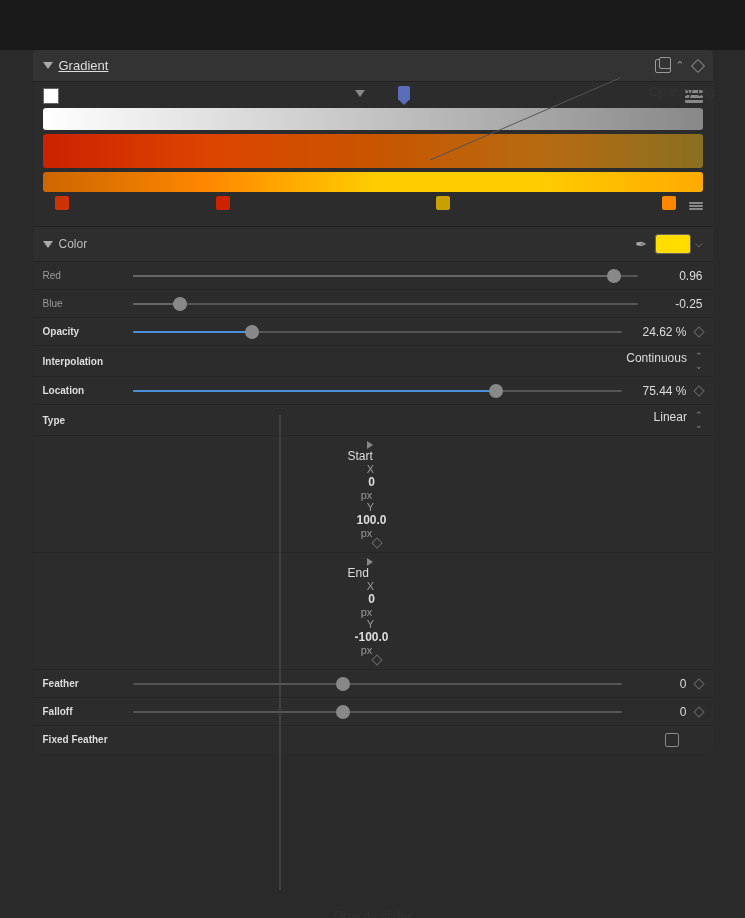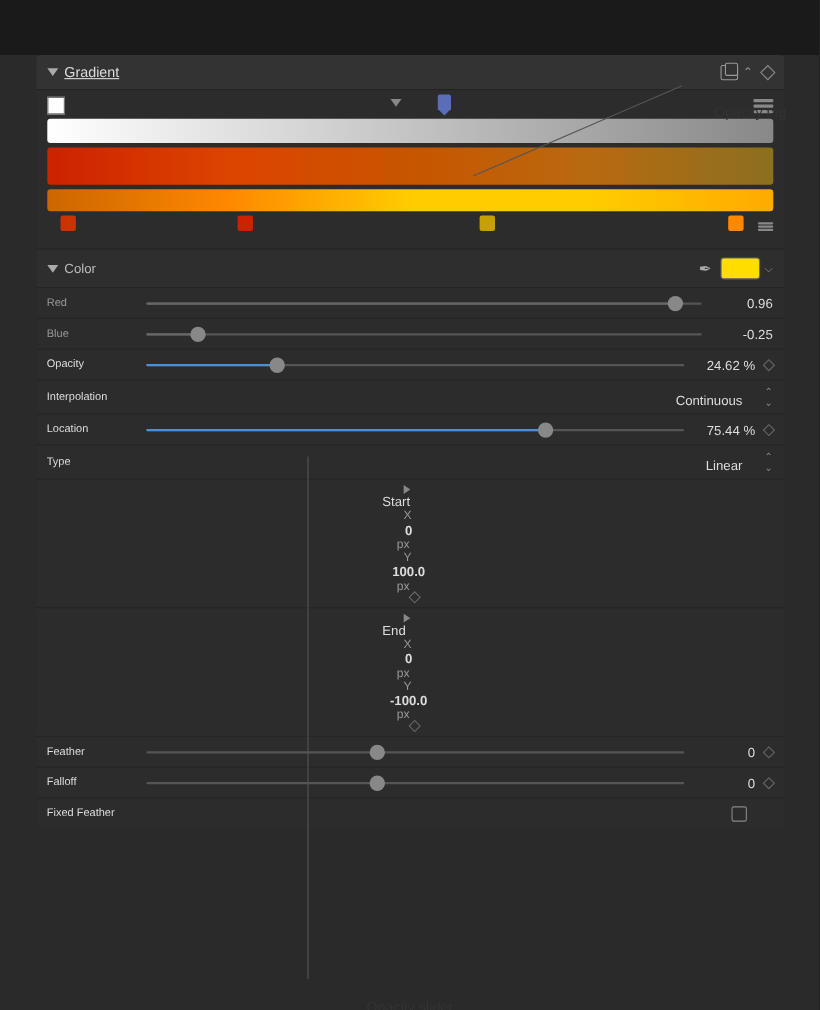--- a/index.html
+++ b/index.html
@@ -186,21 +186,21 @@
       min-height: 28px;
     }
     .prop-label {
       width: 90px;
       color: #999;
       font-size: 10px;
       flex-shrink: 0;
     }
     .prop-label-bold {
       color: #ddd;
-      font-weight: 400;
+      font-weight: 700;
     }
     .prop-slider-area {
       flex: 1;
       display: flex;
       align-items: center;
       position: relative;
     }
     .slider-track {
       width: 100%;
       height: 2px;
@@ -235,23 +235,23 @@
       transform: rotate(45deg);
       margin-left: 8px;
     }
 
     .prop-value-text {
       flex: 1;
       text-align: right;
       color: #ddd;
       font-size: 12px;
       display: flex;
-      align-items: flex-end;
+      align-items: flex-start;
       justify-content: flex-end;
-      gap: 20px;
+      gap: 8px;
     }
     .up-down-small {
       color: #888;
       font-size: 9px;
     }
 
     
     .prop-row-coords {
       display: flex;
       align-items: center;
@@ -281,21 +281,21 @@
       border: 1.5px solid #888;
       border-radius: 2px;
       background: transparent;
     }
   </style>
 </head>
 <body>
 
 <div class="outer-container">
 
-  <div style="position:absolute;top:20px;right:30px;font-size:13px;color:#333;z-index:30;margin-top:24px;">Opacity tag</div>
+  <div style="position:absolute;top:10px;right:30px;font-size:13px;color:#333;z-index:30;margin-top:24px;">Opacity tag</div>
 
   <svg style="position:absolute;top:0;left:0;width:100%;height:200px;pointer-events:none;z-index:25;">
     <line x1="620" y1="28" x2="430" y2="110" stroke="#555" stroke-width="1"></line>
   </svg>
 
   <div style="position:absolute;bottom:45px;left:50%;transform:translateX(-50%);font-size:13px;color:#333;z-index:30;white-space:nowrap;">Opacity slider</div>
   <svg style="position:absolute;top:0;left:0;width:100%;height:100%;pointer-events:none;z-index:25;">
     <line x1="280" y1="840" x2="280" y2="365" stroke="#555" stroke-width="1"></line>
   </svg>
 

